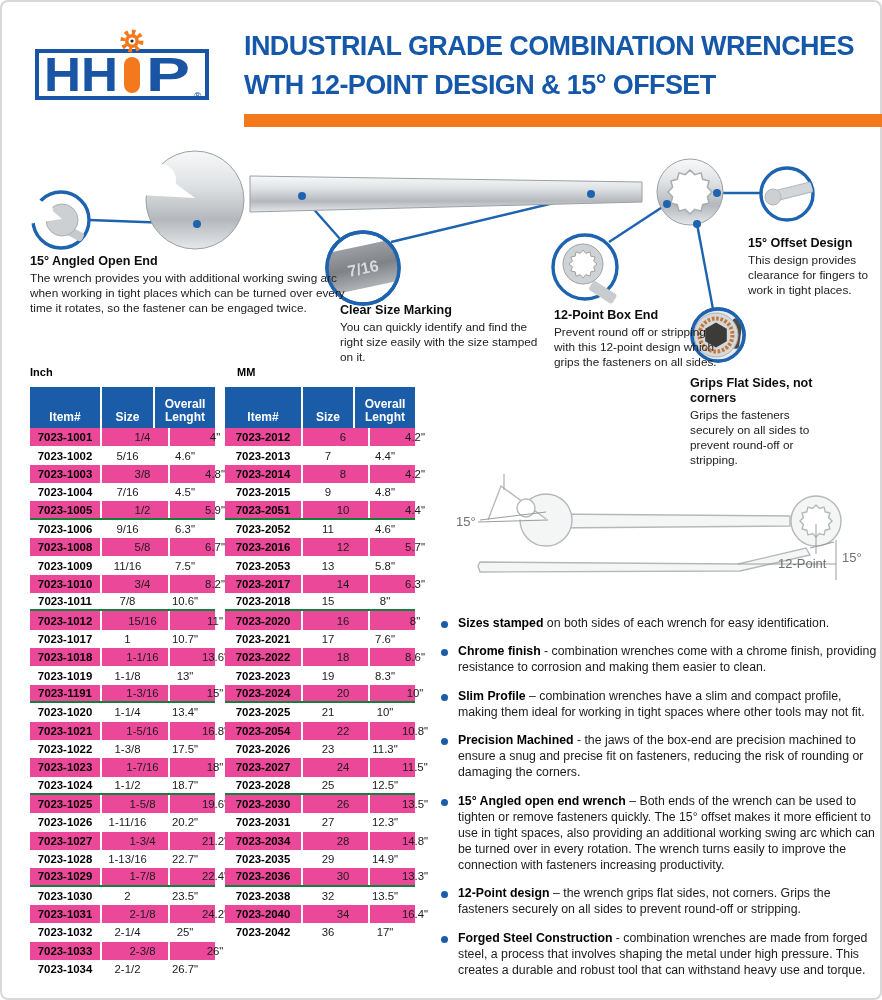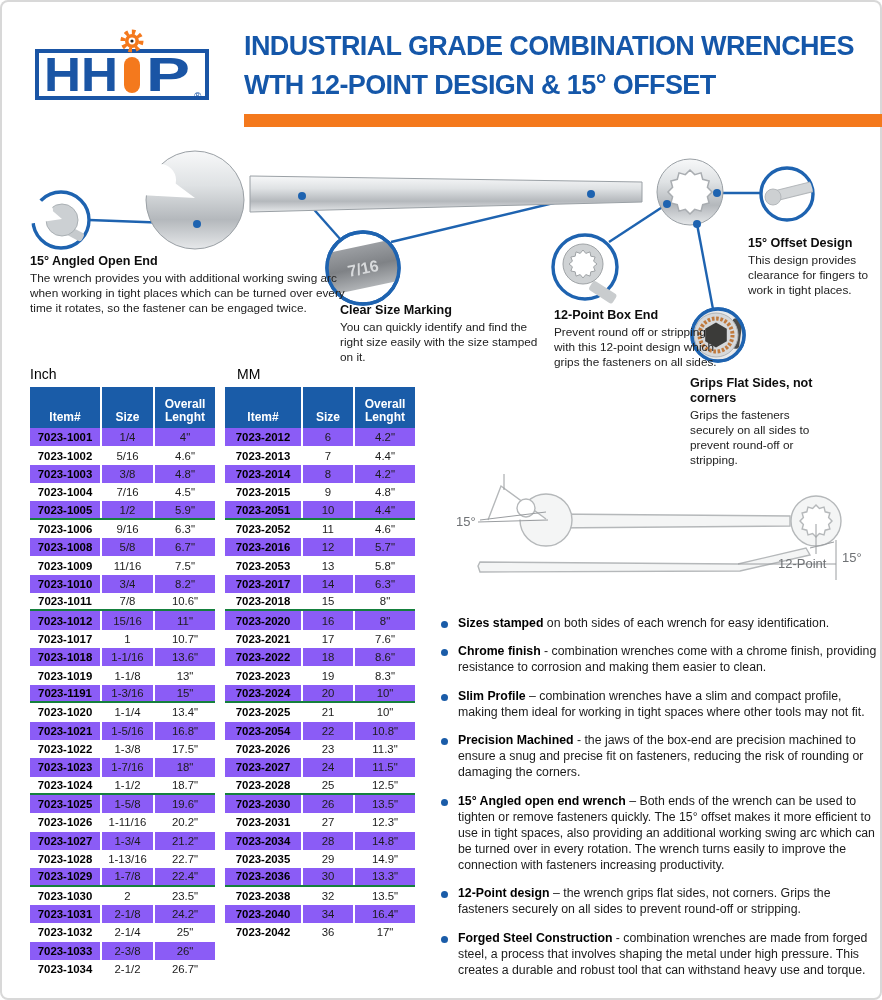--- a/index.html
+++ b/index.html
@@ -9,29 +9,29 @@
 
   
   .title{left:244px;top:27px;width:630px;color:#1557a9;font-weight:bold;font-size:27px;line-height:39px;letter-spacing:-.6px;}
   .orange-bar{left:244px;top:114px;width:638px;height:13px;background:#f4791d;}
 
   
   .co-title{font-weight:bold;font-size:12.6px;color:#0d0d0d;margin:0 0 2px 0;line-height:1.2;}
   .co-body{font-size:11.8px;color:#222;line-height:1.26;margin:0;}
 
   
-  .tbl-label{font-weight:normal;font-size:14px;color:#000;}
+  .tbl-label{font-weight:bold;font-size:11px;color:#000;}
   .size-table{position:absolute;}
   .thead{display:grid;background:#1a5ca8;color:#fff;height:41px;font-weight:bold;font-size:12px;line-height:13px;text-align:center;}
   .hc{display:flex;align-items:flex-end;justify-content:center;height:100%;box-sizing:border-box;border-right:2px solid #fff;padding-bottom:4px;}
   .hc:last-child{border-right:none;}
   .inch .thead,.inch .trow{grid-template-columns:72px 53px 60px;}
   .mm .thead,.mm .trow{grid-template-columns:78px 52px 60px;}
   .trow{display:grid;height:18.35px;box-sizing:border-box;font-size:11.4px;color:#1c1c1c;}
-  .trow.alt{background:#8b5cf6;}
+  .trow.alt{background:#ec4899;gap:15px;}
   .trow.group-end{border-bottom:2px solid #15803d;}
   .tc{display:flex;align-items:center;justify-content:center;height:100%;box-sizing:border-box;border-right:2px solid #fff;}
   .tc:last-child{border-right:none;}
   .tc0{font-weight:bold;color:#000;}
 
   
   .features{left:441px;top:616px;width:441px;list-style:none;margin:0;padding:0;}
   .features li{display:flex;gap:10px;margin-bottom:12.5px;}
   .features .dot{flex:0 0 auto;width:7px;height:7px;border-radius:50%;background:#1a5ca8;margin-top:5px;}
   .features p{margin:0;font-size:12.3px;line-height:1.3;color:#1b1b1b;}

